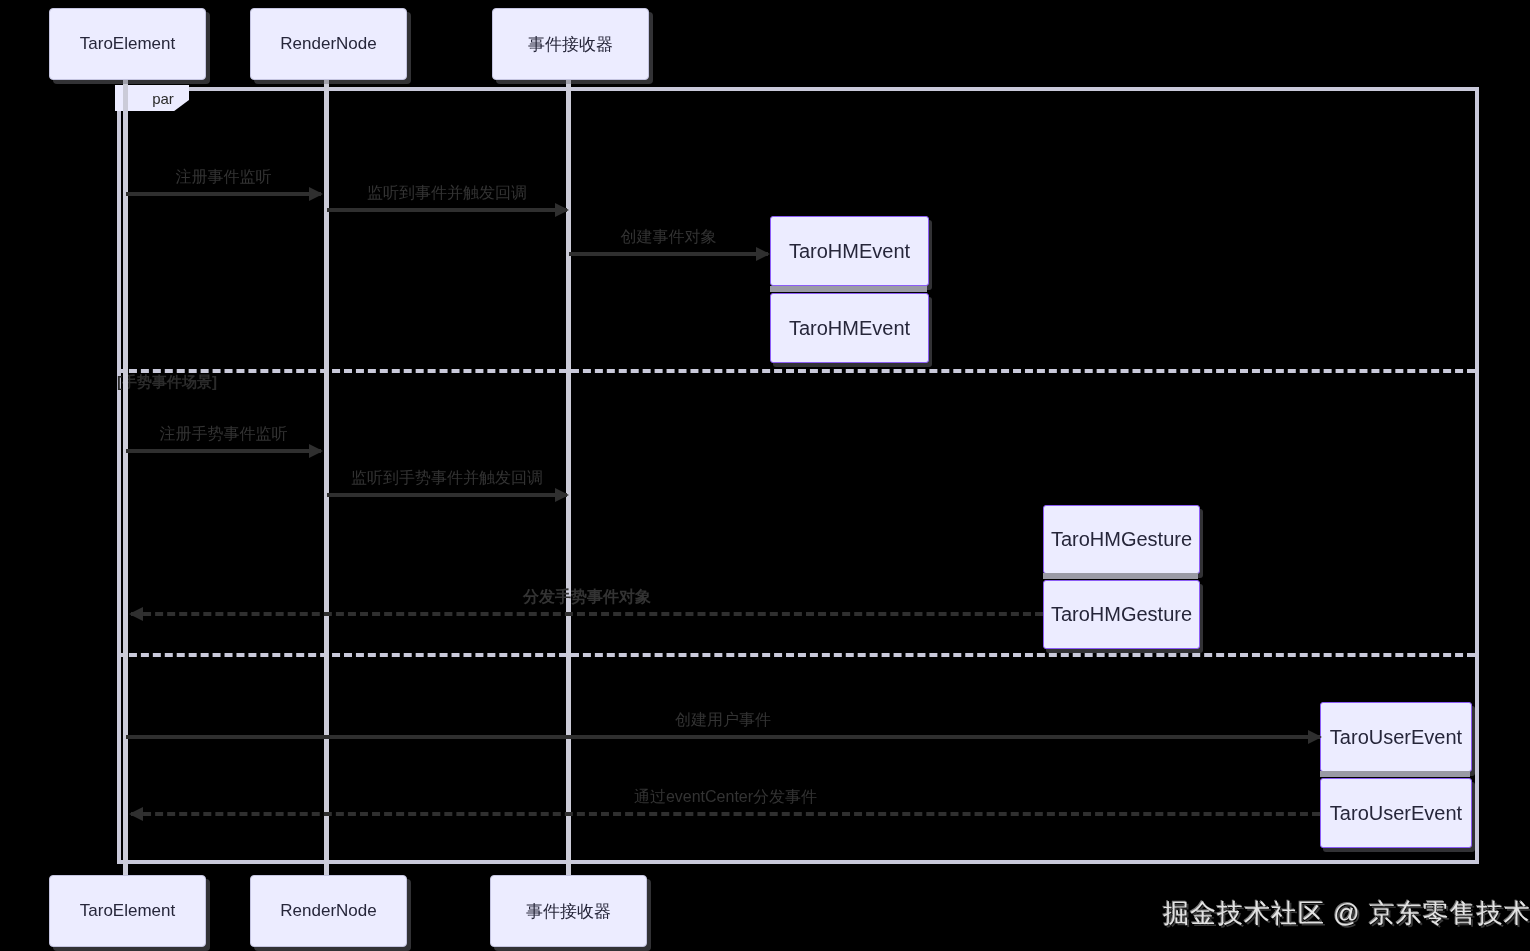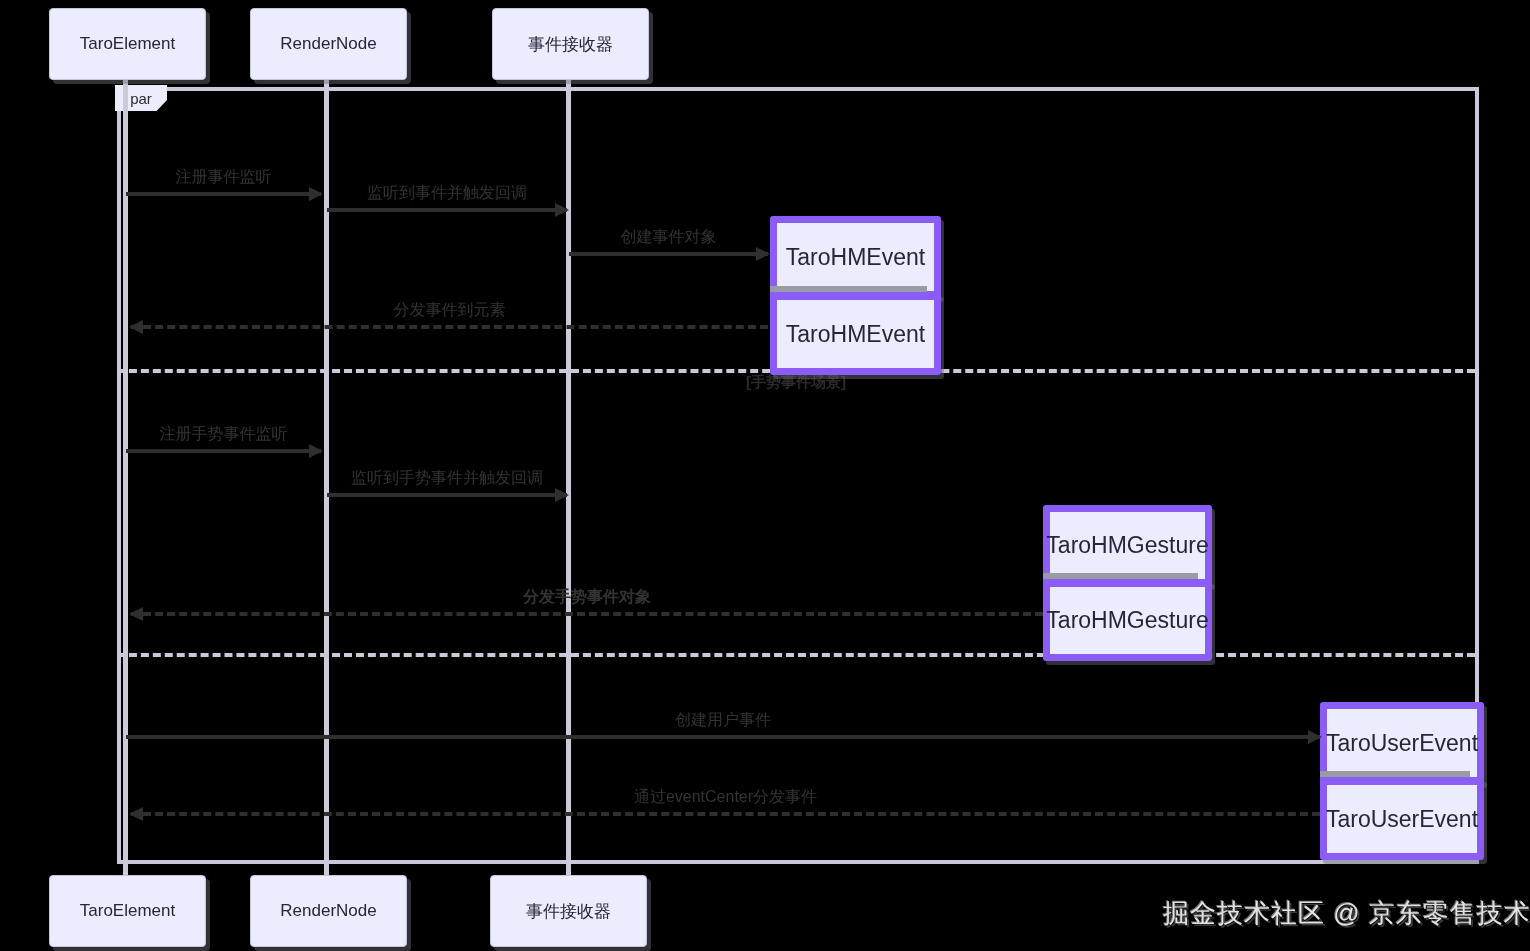--- a/index.html
+++ b/index.html
@@ -10,39 +10,39 @@
   
   .frame{position:absolute;left:117px;top:87px;width:1354px;height:769px;
          border:4px solid #c9c9da;}
   .divider{position:absolute;left:117px;width:1358px;height:0;
            border-top:4px dashed #c9c9da;}
   .divider.d1{top:369px;}
   .divider.d2{top:653px;}
   .partag{position:absolute;left:115px;top:85px;width:52px;height:26px;
           background:#ECECFF;color:#2b2b2b;font-size:15px;
           display:flex;align-items:center;justify-content:center;
-          clip-path:polygon(0 0,100% 0,100% 58%,80% 100%,0 100%);}
-  .divlabel{position:absolute;left:117px;top:373px;width:1358px;text-align:center;
+          clip-path:polygon(0 0,100% 0,100% 58%,80% 100%,0 100%);padding-left:22px;}
+  .divlabel{position:absolute;left:117px;top:373px;width:1358px;text-align:left;
             color:#2b2b2b;font-size:15px;font-weight:bold;}
   
   .lifeline{position:absolute;width:5px;background:#cbcbd8;}
   .ll-te{left:123px;top:78px;height:797px;}
   .ll-rn{left:324px;top:78px;height:797px;}
   .ll-er{left:566px;top:78px;height:797px;}
   
   .actor{position:absolute;width:155px;height:70px;background:#ECECFF;
          border:1px solid #c4c4e0;border-radius:4px;
          display:flex;align-items:center;justify-content:center;
          font-size:17px;color:#26263a;
          box-shadow:4px 4px 0 rgba(110,110,118,0.45);}
   .a-te-top{left:49px;top:8px;}  .a-rn-top{left:250px;top:8px;}  .a-er-top{left:492px;top:8px;}
   .a-te-bot{left:49px;top:875px;}.a-rn-bot{left:250px;top:875px;}.a-er-bot{left:490px;top:875px;}
-  .cbox{position:absolute;background:#ECECFF;border:7px solid #8b5cf6;border-radius:3px;
+  .cbox{position:absolute;background:#ECECFF;border:1px solid #8b5cf6;border-radius:3px;
         display:flex;align-items:center;justify-content:center;
-        font-size:23px;color:#26263a;box-shadow:3px 4px 0 rgba(110,110,118,0.45);}
+        font-size:20px;color:#26263a;box-shadow:3px 4px 0 rgba(110,110,118,0.45);}
   .hme1{left:770px;top:216px;width:157px;height:68px;}
   .hme2{left:770px;top:293px;width:157px;height:68px;}
   .hmg1{left:1043px;top:505px;width:155px;height:67px;}
   .hmg2{left:1043px;top:580px;width:155px;height:67px;}
   .tue1{left:1320px;top:702px;width:150px;height:68px;}
   .tue2{left:1320px;top:778px;width:150px;height:68px;}
   .gapbar{position:absolute;height:6px;background:#9a9aa5;}
   .g-hme{left:770px;top:286px;width:157px;}
   .g-hmg{left:1043px;top:573px;width:155px;}
   .g-tue{left:1320px;top:771px;width:150px;}
@@ -111,25 +111,20 @@
   <div class="msg m2">
     <span class="mlabel">监听到事件并触发回调</span>
     <div class="mline"></div>
     <div class="mhead right"></div>
   </div>
   <div class="msg m3">
     <span class="mlabel">创建事件对象</span>
     <div class="mline"></div>
     <div class="mhead right"></div>
   </div>
-  <div class="msg m4">
-    <span class="mlabel">分发事件到元素</span>
-    <div class="mline dashed"></div>
-    <div class="mhead left"></div>
-  </div>
 
   <div class="msg m5">
     <span class="mlabel">注册手势事件监听</span>
     <div class="mline"></div>
     <div class="mhead right"></div>
   </div>
   <div class="msg m6">
     <span class="mlabel">监听到手势事件并触发回调</span>
     <div class="mline"></div>
     <div class="mhead right"></div>

